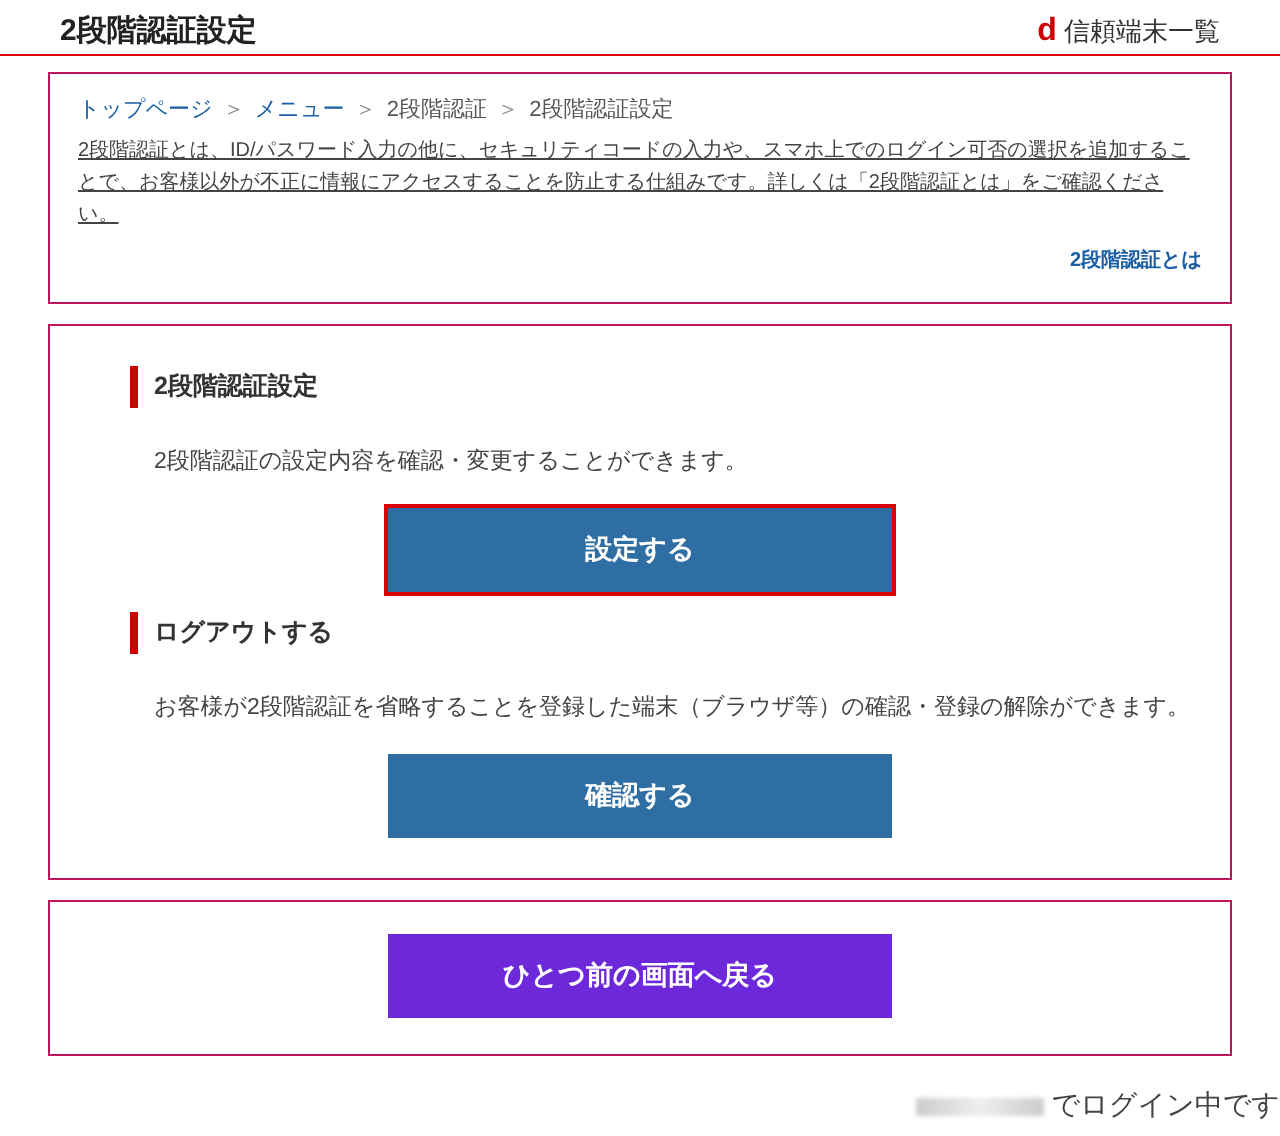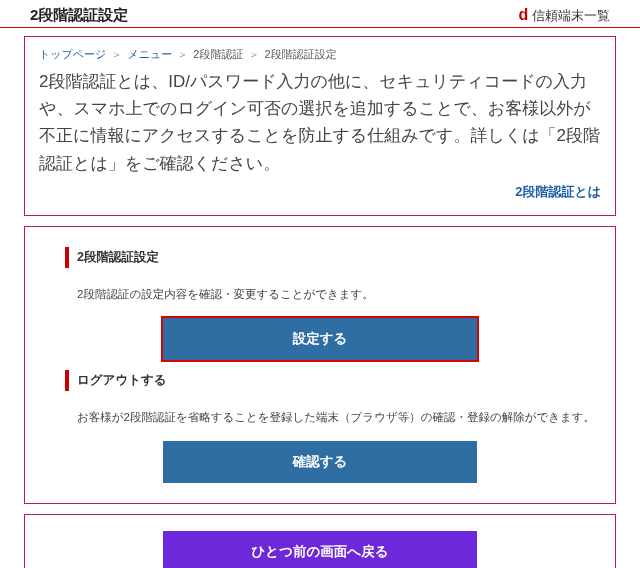--- a/index.html
+++ b/index.html
@@ -7,28 +7,28 @@
   .hr-red { height: 1px; background: #d00; }
   .header { display: flex; align-items: center; justify-content: space-between; padding: 6px 30px 2px; }
   .header h1 { font-size: 15px; font-weight: bold; color: #222; }
   .brand { font-size: 13px; color: #333; }
   .brand b { color: #c00; font-weight: bold; font-size: 16px; }
   .panel-wrap { padding: 8px 24px 4px; }
   .panel { border: 1px solid #be185d; padding: 10px 14px 14px; margin-bottom: 10px; }
   .breadcrumb { font-size: 11px; color: #555; padding-bottom: 6px; }
   .breadcrumb a { color: #1b5fa5; text-decoration: none; }
   .breadcrumb .sep { color: #888; margin: 0 2px; }
-  .desc { font-size: 17px; color: #444; line-height: 1.6; }
+  .desc { font-size: 10px; color: #444; line-height: 1.6; text-decoration: underline; }
   .rightlink { text-align: right; margin-top: 6px; }
-  .rightlink a { color: #1b5fa5; text-decoration: none; font-size: 13px; font-weight: bold; }
+  .rightlink a { color: #1b5fa5; text-decoration: none; font-size: 10px; font-weight: bold; }
   .sec { margin: 10px 0 6px; }
   .sec-title { border-left: 4px solid #c00; padding: 2px 0 2px 8px; font-size: 12.5px; font-weight: bold; margin: 6px 0 8px 26px; }
   .sec-body { font-size: 11.5px; color: #444; padding: 0 0 10px 38px; margin-top: 19px; }
   .btn-row { text-align: center; margin: 6px 0 4px; }
-  .btn { display: inline-block; width: 314px; padding: 12px 0; font-size: 13.5px; font-weight: bold; color: #fff; border: none; text-align: center; cursor: pointer; }
+  .btn { display: inline-block; width: 252px; padding: 12px 0; font-size: 13.5px; font-weight: bold; color: #fff; border: none; text-align: center; cursor: pointer; }
   .btn-blue { background: #2f6ea3; }
   .btn-gray { background: #6d28d9; }
   .btn-highlight { outline: 2px solid #d00; outline-offset: 0; }
   .login-status { text-align: right; font-size: 14px; color: #444; padding: 2px 0 8px; }
   .login-status .blur { display: inline-block; width: 64px; height: 9px; background: linear-gradient(90deg,#ccc,#eee,#ccc); filter: blur(1px); vertical-align: middle; margin-right: 4px; }
   .footer-links { display: flex; justify-content: space-between; padding: 10px 40px; }
   .footer-links a { color: #1b5fa5; text-decoration: none; font-size: 11.5px; }
 </style>
 </head>
 <body>

